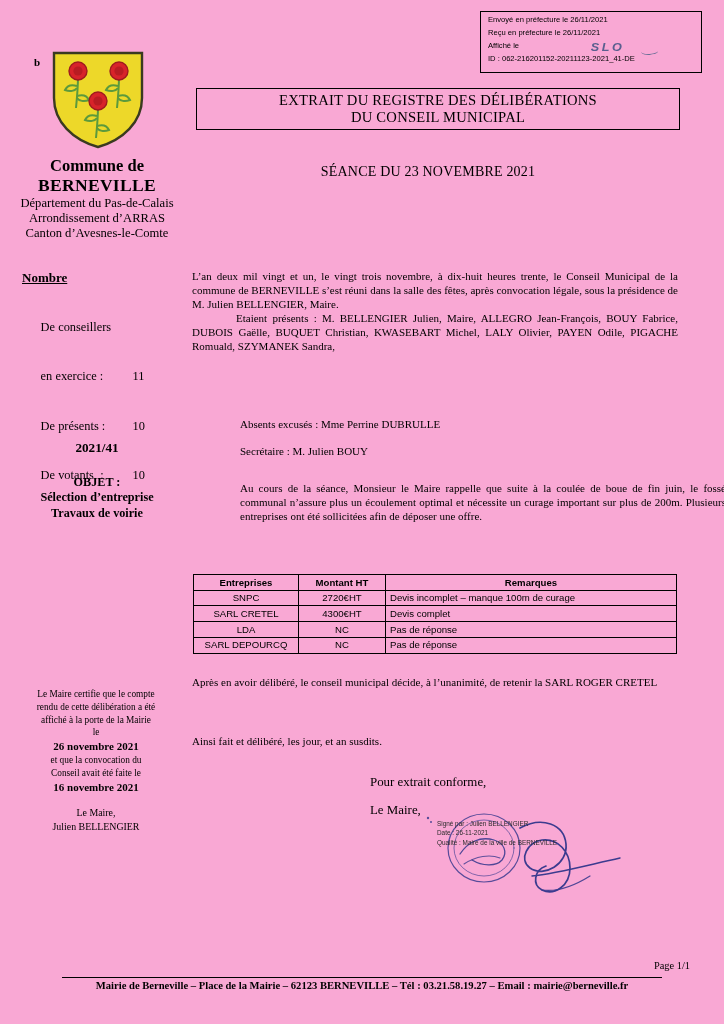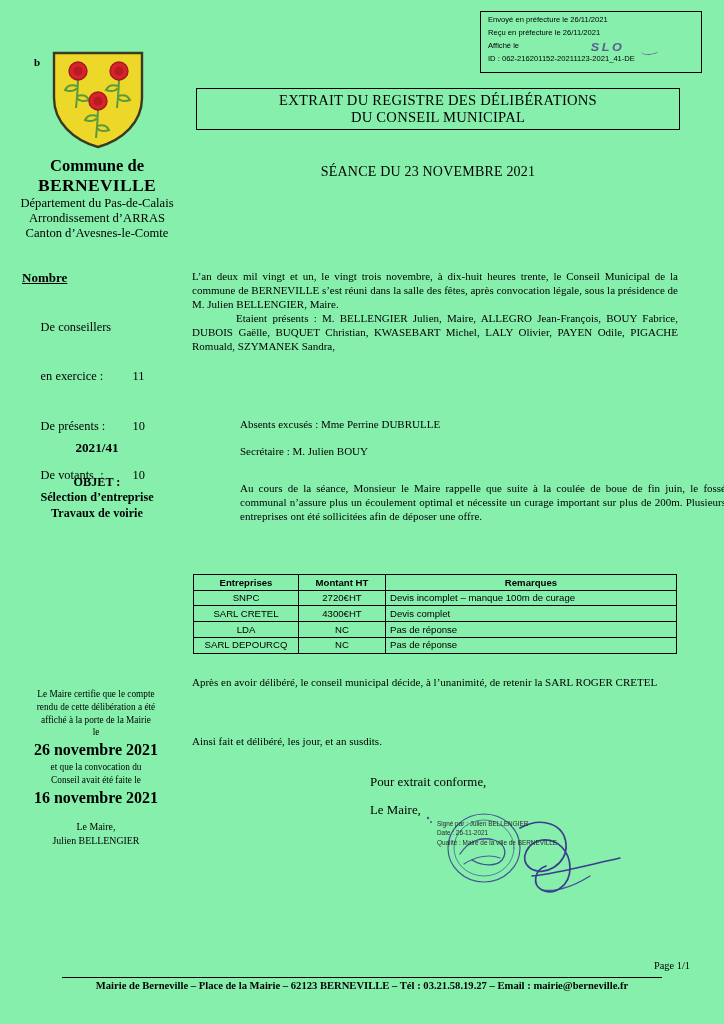--- a/index.html
+++ b/index.html
@@ -9,21 +9,21 @@
   }
   body {
     font-family: "Liberation Serif", serif;
     color: #000000;
   }
   #page {
     position: relative;
     width: 724px;
     height: 1024px;
     overflow: hidden;
-    background: #86efac;
+    background: #f9a8d4;
   }
 
   
   #prefecture-stamp {
     position: absolute;
     left: 480px;
     top: 11px;
     width: 222px;
     height: 62px;
     border: 1px solid #000;
@@ -140,21 +140,21 @@
 
   #certify-block {
     position: absolute;
     left: 11px;
     top: 688px;
     width: 170px;
     text-align: center;
     font-size: 9.3px;
     line-height: 1.38;
   }
-  #certify-block .cb-bold { font-weight: bold; font-size: 16px; text-align: center; }
+  #certify-block .cb-bold { font-weight: bold; font-size: 11px; text-align: center; }
   #certify-block .cb-gap { height: 11px; }
   #certify-block .cb-sign { font-size: 9.9px; }
   #certify-block .cb-sign-name { font-size: 9.9px; }
 
   
   #title-box {
     position: absolute;
     left: 196px;
     top: 88px;
     width: 484px;

